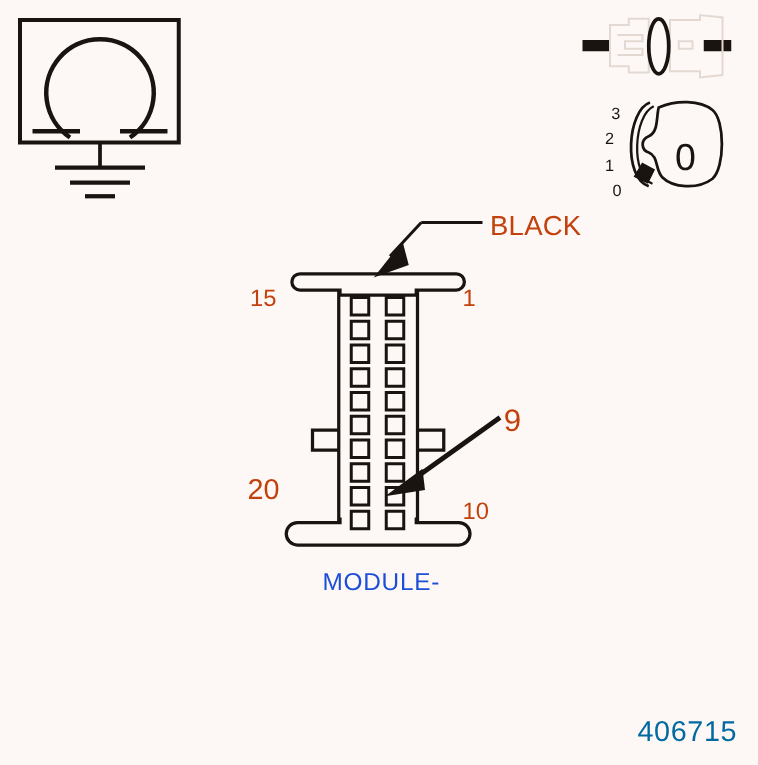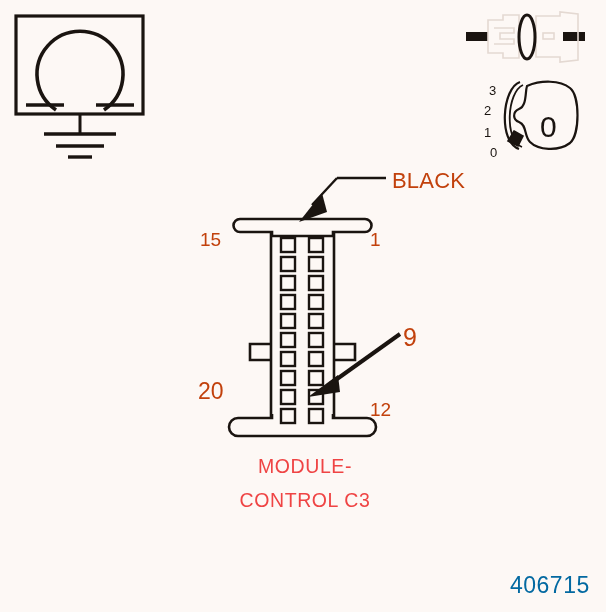--- a/index.html
+++ b/index.html
@@ -48,21 +48,21 @@
   .lbl-20 { left: 198px; top: 380px; font-size: 23px; }
   .lbl-10 { left: 370px; top: 400px; font-size: 19px; }
 
   .caption {
     position: absolute;
     left: 180px;
     top: 455px;
     width: 250px;
     text-align: center;
     font-size: 19.5px;
-    color: #ef4444;
+    color: #1d4ed8;
     letter-spacing: 0.6px;
   }
   .caption div { margin-bottom: 11px; }
 
   .partnum {
     position: absolute;
     left: 510px;
     top: 572px;
     font-size: 23px;
     color: #0369a1;
@@ -201,25 +201,24 @@
 
   </svg>
 
   <div class="txt lbl-black">BLACK</div>
 
   <div class="txt lbl-pin-9">9</div>
 
   <div class="txt lbl-11">15</div>
   <div class="txt lbl-1">1</div>
   <div class="txt lbl-20">20</div>
-  <div class="txt lbl-10">12</div>
+  <div class="txt lbl-10">10</div>
 
   <div class="caption">
     <div>MODULE-</div>
-    <div>CONTROL C3</div>
   </div>
 
   <div class="partnum">406715</div>
 
   <div class="key-num key-3">3</div>
   <div class="key-num key-2">2</div>
   <div class="key-num key-1">1</div>
   <div class="key-num key-0">0</div>
   <div class="key-pos">0</div>
 

